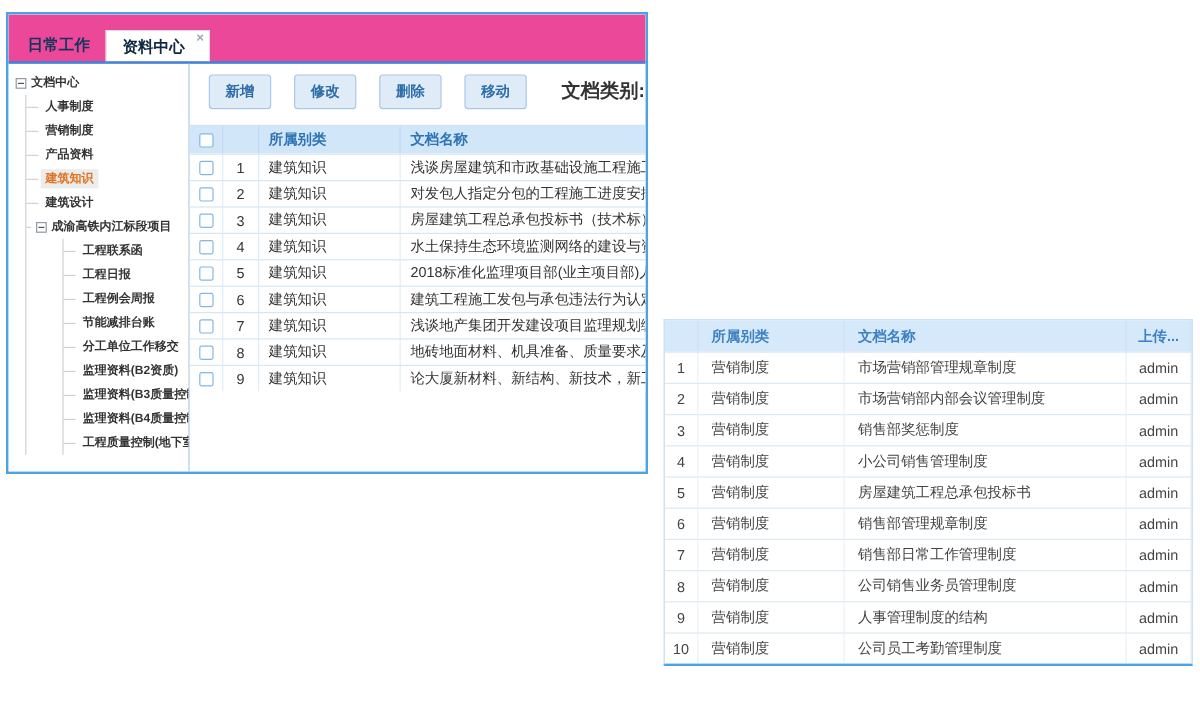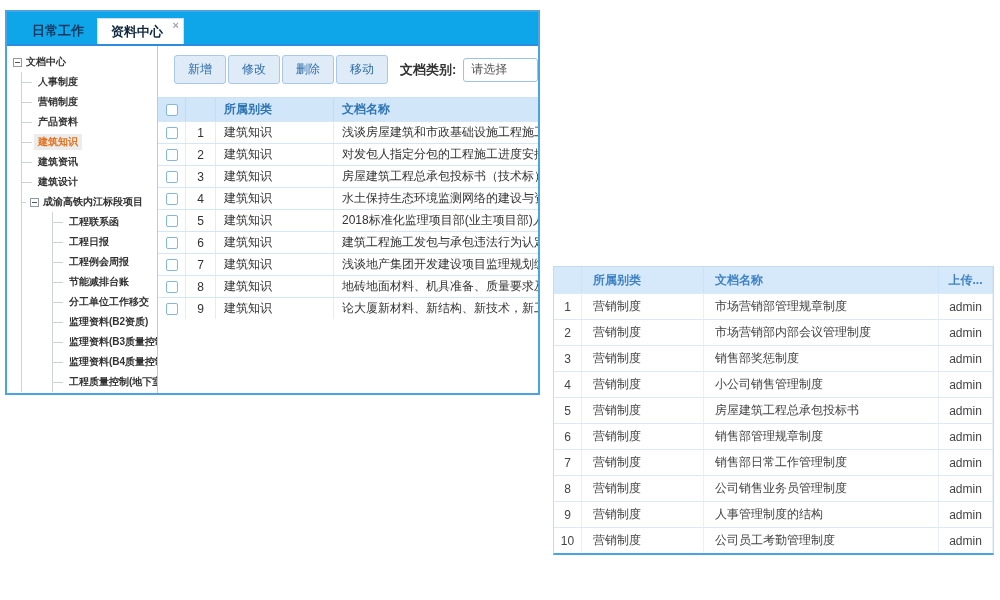--- a/index.html
+++ b/index.html
@@ -7,22 +7,22 @@
     width:1000px; height:600px; position:relative; background:#fff;
     font-family:"Liberation Sans", sans-serif; overflow:hidden;
   }
 
   
   .window {
     position:absolute; left:5px; top:10px; width:535px; height:385px;
     border:2px solid #4aa3e3; background:#fff; overflow:hidden;
   }
   .tabbar {
-    height:34px; background:#0ea5e9; border-bottom:2px solid #2d8be0;
-    display:flex; align-items:flex-end; padding-left:12px;
+    height:41px; background:#ec4899; border-bottom:2px solid #2d8be0;
+    display:flex; align-items:flex-end; padding-left:3px;
   }
   .tab {
     height:26px; line-height:26px; padding:0 13px; font-size:13px; font-weight:bold;
     color:#15365c; cursor:pointer; white-space:nowrap;
   }
   .tab.active {
     background:#fff; border:1px solid #d5dee8; border-bottom:none;
     color:#10283f; position:relative; padding-right:20px;
   }
   .tab .close {
@@ -49,24 +49,24 @@
   .proot { display:flex; align-items:center; height:20px; gap:4px; cursor:pointer; }
   .proot::before { content:''; width:4px; border-top:1px solid #ccd2d8; flex-shrink:0; }
   .proot .lbl { white-space:nowrap; }
   .pkids { margin-left:30px; border-left:1px solid #ccd2d8; }
 
   
   .main { flex:1; min-width:0; padding-top:9px; overflow:hidden; }
   .frow { display:flex; align-items:center; margin:0 0 13px 16px; white-space:nowrap; }
   .btn {
     background:#e0ebf8; border:1px solid #a9c8e8; color:#2d6da8;
-    font-size:12px; font-weight:normal; padding:5px 13px; border-radius:3px;
-    margin-right:2px; cursor:pointer; font-family:inherit;
-  }
-  .flabel { font-size:13px; color:#333; font-weight:bold; margin:0 7px 0 10px; }
+    font-size:12px; font-weight:bold; padding:5px 13px; border-radius:3px;
+    margin-right:19px; cursor:pointer; font-family:inherit;
+  }
+  .flabel { font-size:16px; color:#333; font-weight:bold; margin:0 7px 0 10px; }
   .select {
     display:inline-flex; align-items:center; justify-content:space-between;
     width:88px; height:24px; border:1px solid #9cc3e6; border-radius:3px;
     background:#fff; padding:0 7px; font-size:12px; color:#555; cursor:pointer;
   }
   .caret { color:#2f87d4; font-size:9px; }
   .tinput { width:82px; height:23px; border:1px solid #9cc3e6; border-radius:3px; }
 
   
   .table { margin-top:1px; font-size:12px; border-top:1px solid #cfe2f2; }
@@ -135,23 +135,20 @@
         <div class="titem">
           <span class="lbl">营销制度</span>
         </div>
         <div class="titem">
           <span class="lbl">产品资料</span>
         </div>
         <div class="titem selected">
           <span class="lbl">建筑知识</span>
         </div>
         <div class="titem">
-          <span class="lbl">建筑资讯</span>
-        </div>
-        <div class="titem">
           <span class="lbl">建筑设计</span>
         </div>
         <div class="proot">
           <span class="toggle"></span>
           <span class="lbl">成渝高铁内江标段项目</span>
         </div>
         <div class="pkids">
           <div class="titem">
             <span class="lbl">工程联系函</span>
           </div>

